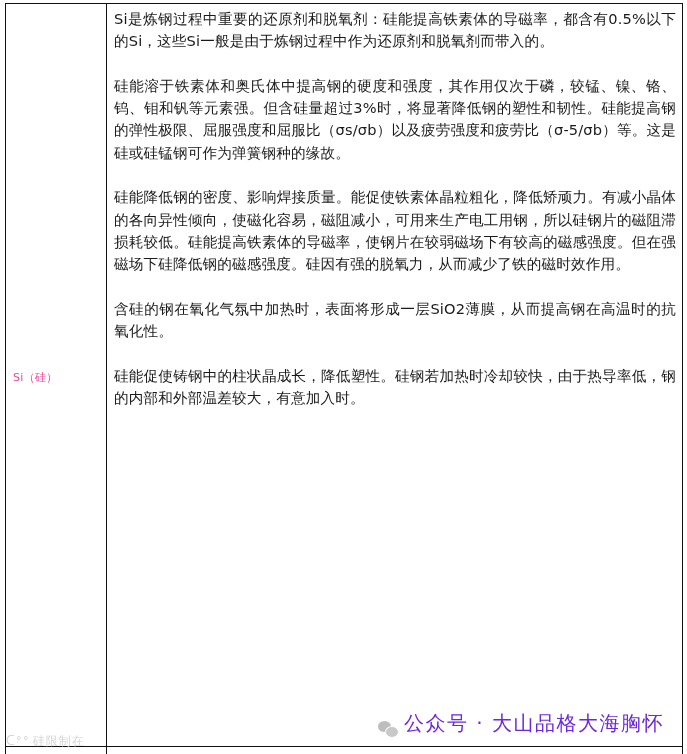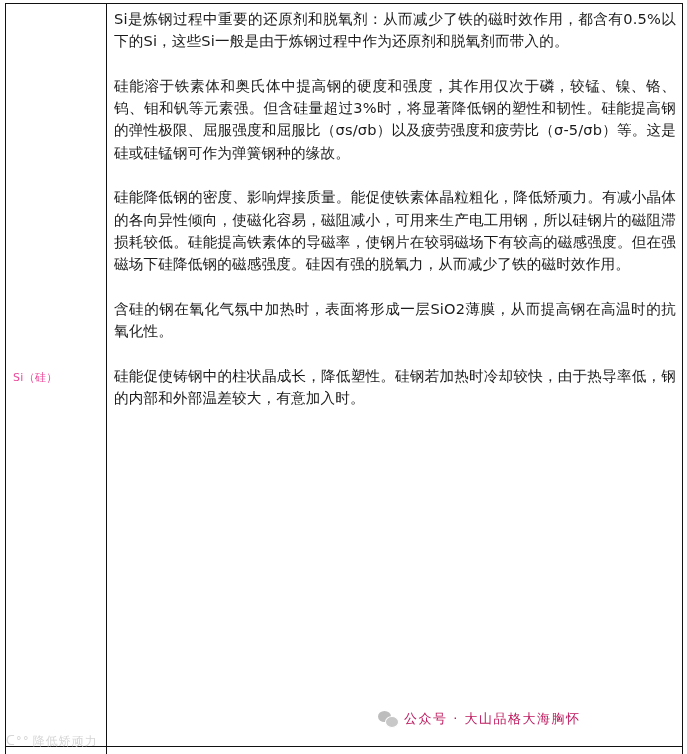--- a/index.html
+++ b/index.html
@@ -71,25 +71,25 @@
       letter-spacing: 1px;
     }
     .wm-left .logo {
       display: inline-block;
       font-size: 12px;
       margin-right: 3px;
     }
     .wm-right {
       position: absolute;
       left: 378px; top: 710px;
-      font-size: 13px;
-      color: #be185d;
+      font-size: 20px;
+      color: #6d28d9;
       white-space: nowrap;
       letter-spacing: 1.5px;
-      display: flex; align-items: center;
+      display: flex; align-items: flex-end;
     }
     .wm-right .chat-icon {
       display: inline-block;
       width: 20px; height: 16px;
       margin-right: 6px;
       position: relative;
     }
     .wm-right .chat-icon .b1 {
       position: absolute; left: 0; top: 0;
       width: 13px; height: 11px; border-radius: 50%;
@@ -103,34 +103,34 @@
     }
   </style>
 </head>
 <body>
 
 <div class="table">
   <div class="cell-label">
     <span class="label-text">Si（硅）</span>
   </div>
   <div class="cell-content">
-    <p class="para">Si是炼钢过程中重要的还原剂和脱氧剂：从而减少了铁的磁时效作用，都含有0.5%以下的Si，这些Si一般是由于炼钢过程中作为还原剂和脱氧剂而带入的。</p>
+    <p class="para">Si是炼钢过程中重要的还原剂和脱氧剂：硅能提高铁素体的导磁率，都含有0.5%以下的Si，这些Si一般是由于炼钢过程中作为还原剂和脱氧剂而带入的。</p>
     <p class="para">硅能溶于铁素体和奥氏体中提高钢的硬度和强度，其作用仅次于磷，较锰、镍、铬、钨、钼和钒等元素强。但含硅量超过3%时，将显著降低钢的塑性和韧性。硅能提高钢的弹性极限、屈服强度和屈服比（σs/σb）以及疲劳强度和疲劳比（σ-5/σb）等。这是硅或硅锰钢可作为弹簧钢种的缘故。</p>
     <p class="para">硅能降低钢的密度、影响焊接质量。能促使铁素体晶粒粗化，降低矫顽力。有减小晶体的各向异性倾向，使磁化容易，磁阻减小，可用来生产电工用钢，所以硅钢片的磁阻滞损耗较低。硅能提高铁素体的导磁率，使钢片在较弱磁场下有较高的磁感强度。但在强磁场下硅降低钢的磁感强度。硅因有强的脱氧力，从而减少了铁的磁时效作用。</p>
     <p class="para">含硅的钢在氧化气氛中加热时，表面将形成一层SiO2薄膜，从而提高钢在高温时的抗氧化性。</p>
     <p class="para">硅能促使铸钢中的柱状晶成长，降低塑性。硅钢若加热时冷却较快，由于热导率低，钢的内部和外部温差较大，有意加入时。</p>
   </div>
 </div>
 
 <div class="bottom-next-row">
   <div class="divider"></div>
 </div>
 
 <div class="wm-left">
-  <span class="logo">ᑕ°°</span><span>降低矫顽力</span>
+  <span class="logo">ᑕ°°</span><span>硅限制在</span>
 </div>
 
 <div class="wm-right">
   <span class="chat-icon">
       <span class="b1"></span>
       <span class="b2"></span>
     </span>
   <span>公众号 · 大山品格大海胸怀</span>
 </div>
 

